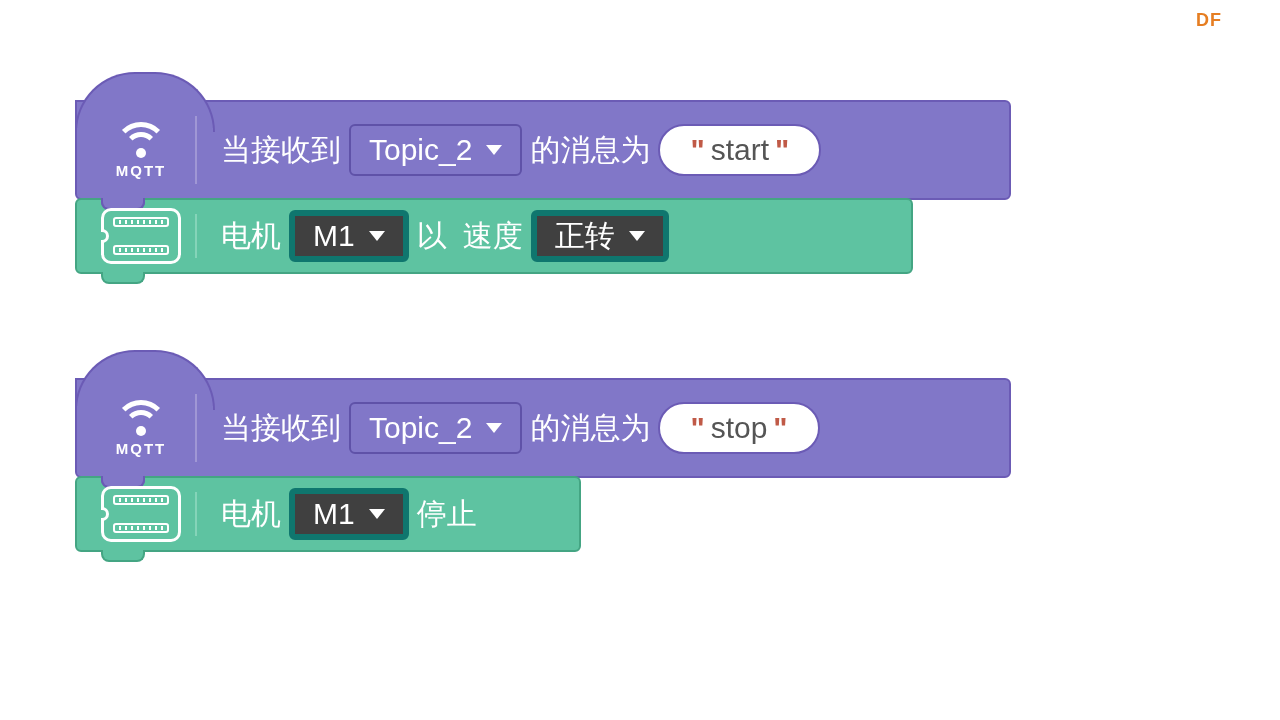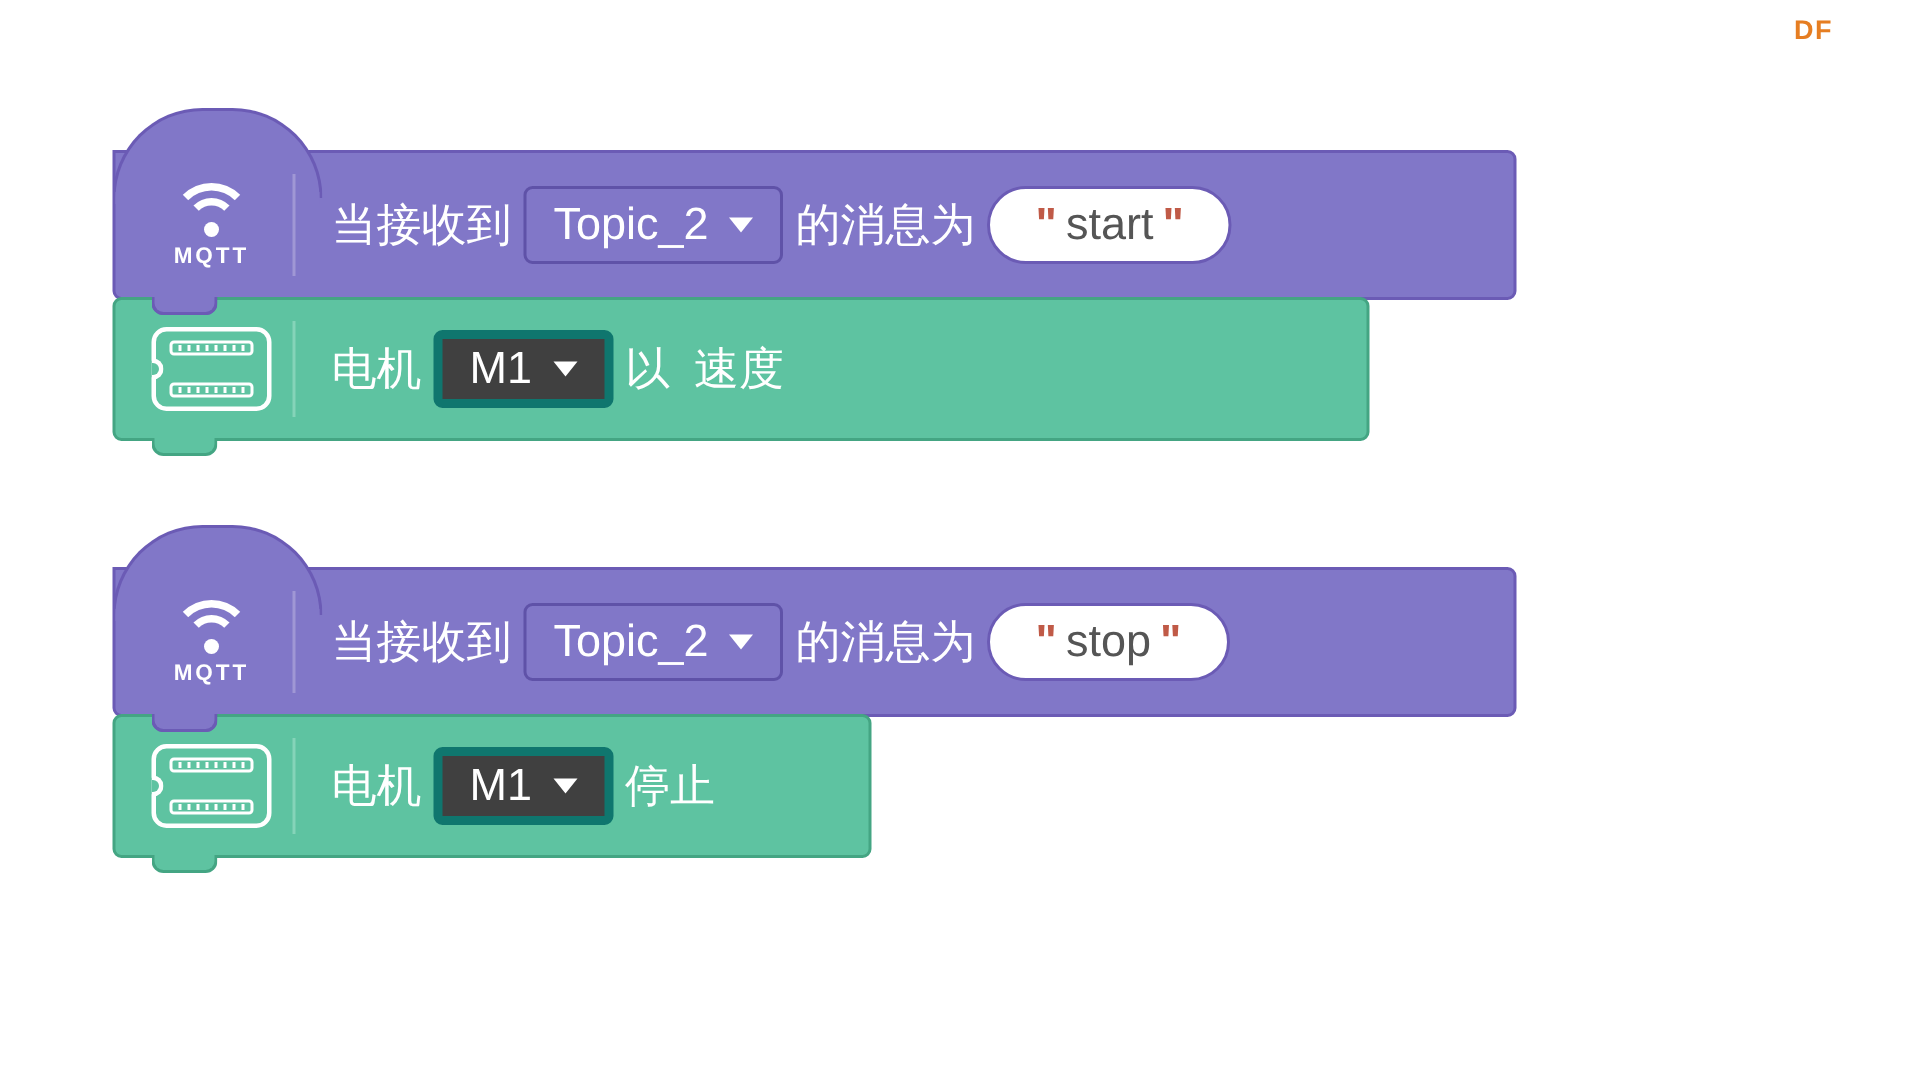--- a/index.html
+++ b/index.html
@@ -49,21 +49,21 @@
   }
   .hat-cap::after {
     content: "";
     position: absolute;
     left: 0; right: 0; bottom: -4px;
     height: 8px;
     background: #8177c8;
   }
   .stack-block {
     position: relative;
-    height: 96px;
+    height: 76px;
     display: flex;
     align-items: center;
     padding: 0 28px 0 14px;
     border: 2px solid #44a583;
     background: #5ec3a1;
     border-radius: 6px;
     color: #fff;
     font-size: 30px;
     margin-top: -2px;
   }
@@ -292,20 +292,24 @@
       </div>
     </div>
     <div class="divider"></div>
     <span class="seg">电机</span>
     <span class="dropdown">
       <span>M1</span>
       <span class="caret"></span>
     </span>
     <span class="seg">以</span>
     <span class="seg">速度</span>
+    <span class="dropdown">
+      <span>正转</span>
+      <span class="caret"></span>
+    </span>
   </div>
 </div>
 
 <div class="script" style="left:75px; top:378px;">
 
   <div class="hat-block" style="width:936px;">
     <div class="hat-cap"></div>
     <div class="notch-bottom"></div>
     <div class="icon-col">
       <div class="wifi">

